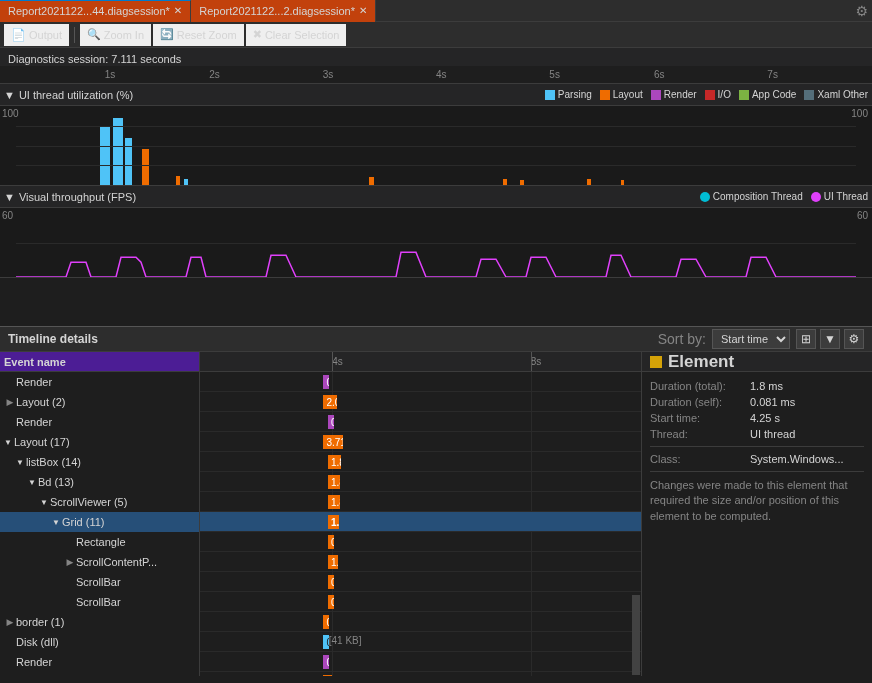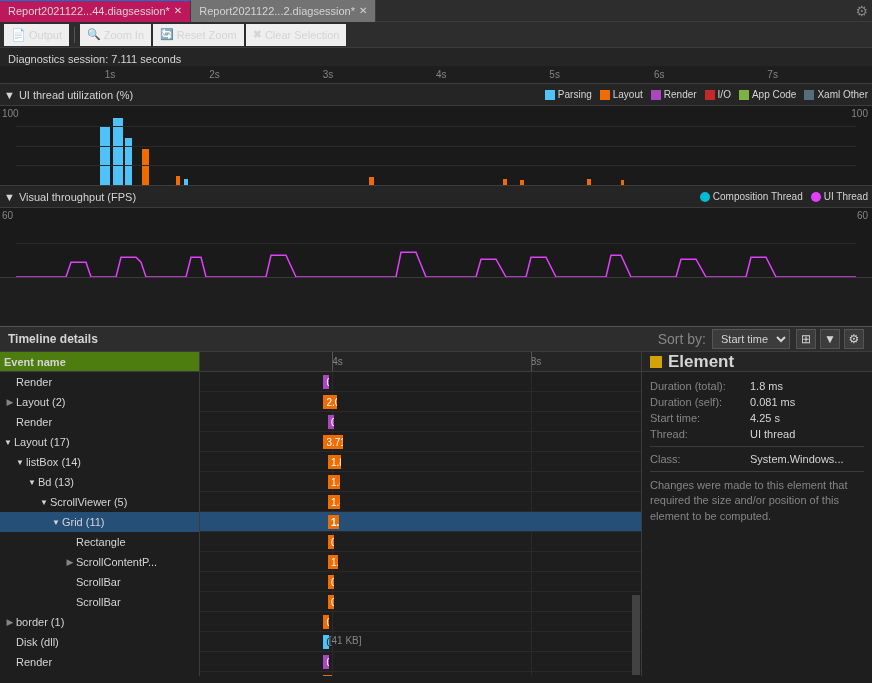--- a/index.html
+++ b/index.html
@@ -18,30 +18,30 @@
       background: #2d2d2d;
       display: flex;
       align-items: center;
       height: 22px;
       border-bottom: 1px solid #3c3c3c;
     }
     .tab {
       padding: 0 8px;
       height: 22px;
       line-height: 22px;
-      background: #737373;
+      background: #c2410c;
       border-right: 1px solid #3c3c3c;
       color: #d4d4d4;
       font-size: 11px;
       display: flex;
       align-items: center;
       gap: 4px;
     }
     .tab.active {
-      background: #be185d;
+      background: #c2410c;
       border-top: 1px solid #007acc;
     }
     .tab-close {
       color: #d4d4d4;
       cursor: pointer;
       font-size: 10px;
     }
     .tab-bar-right {
       margin-left: auto;
       display: flex;
@@ -240,21 +240,21 @@
     .event-row {
       height: 20px;
       display: flex;
       align-items: center;
       padding: 0 4px;
       cursor: pointer;
       white-space: nowrap;
     }
     .event-row.selected { background: #264f78; }
     .event-row.header-row {
-      background: #4d7c0f;
+      background: #4c1d95;
       border-bottom: 1px solid #3c3c3c;
       font-weight: bold;
       position: sticky;
       top: 0;
     }
     .event-expand {
       width: 12px;
       height: 12px;
       display: inline-flex;
       align-items: center;

